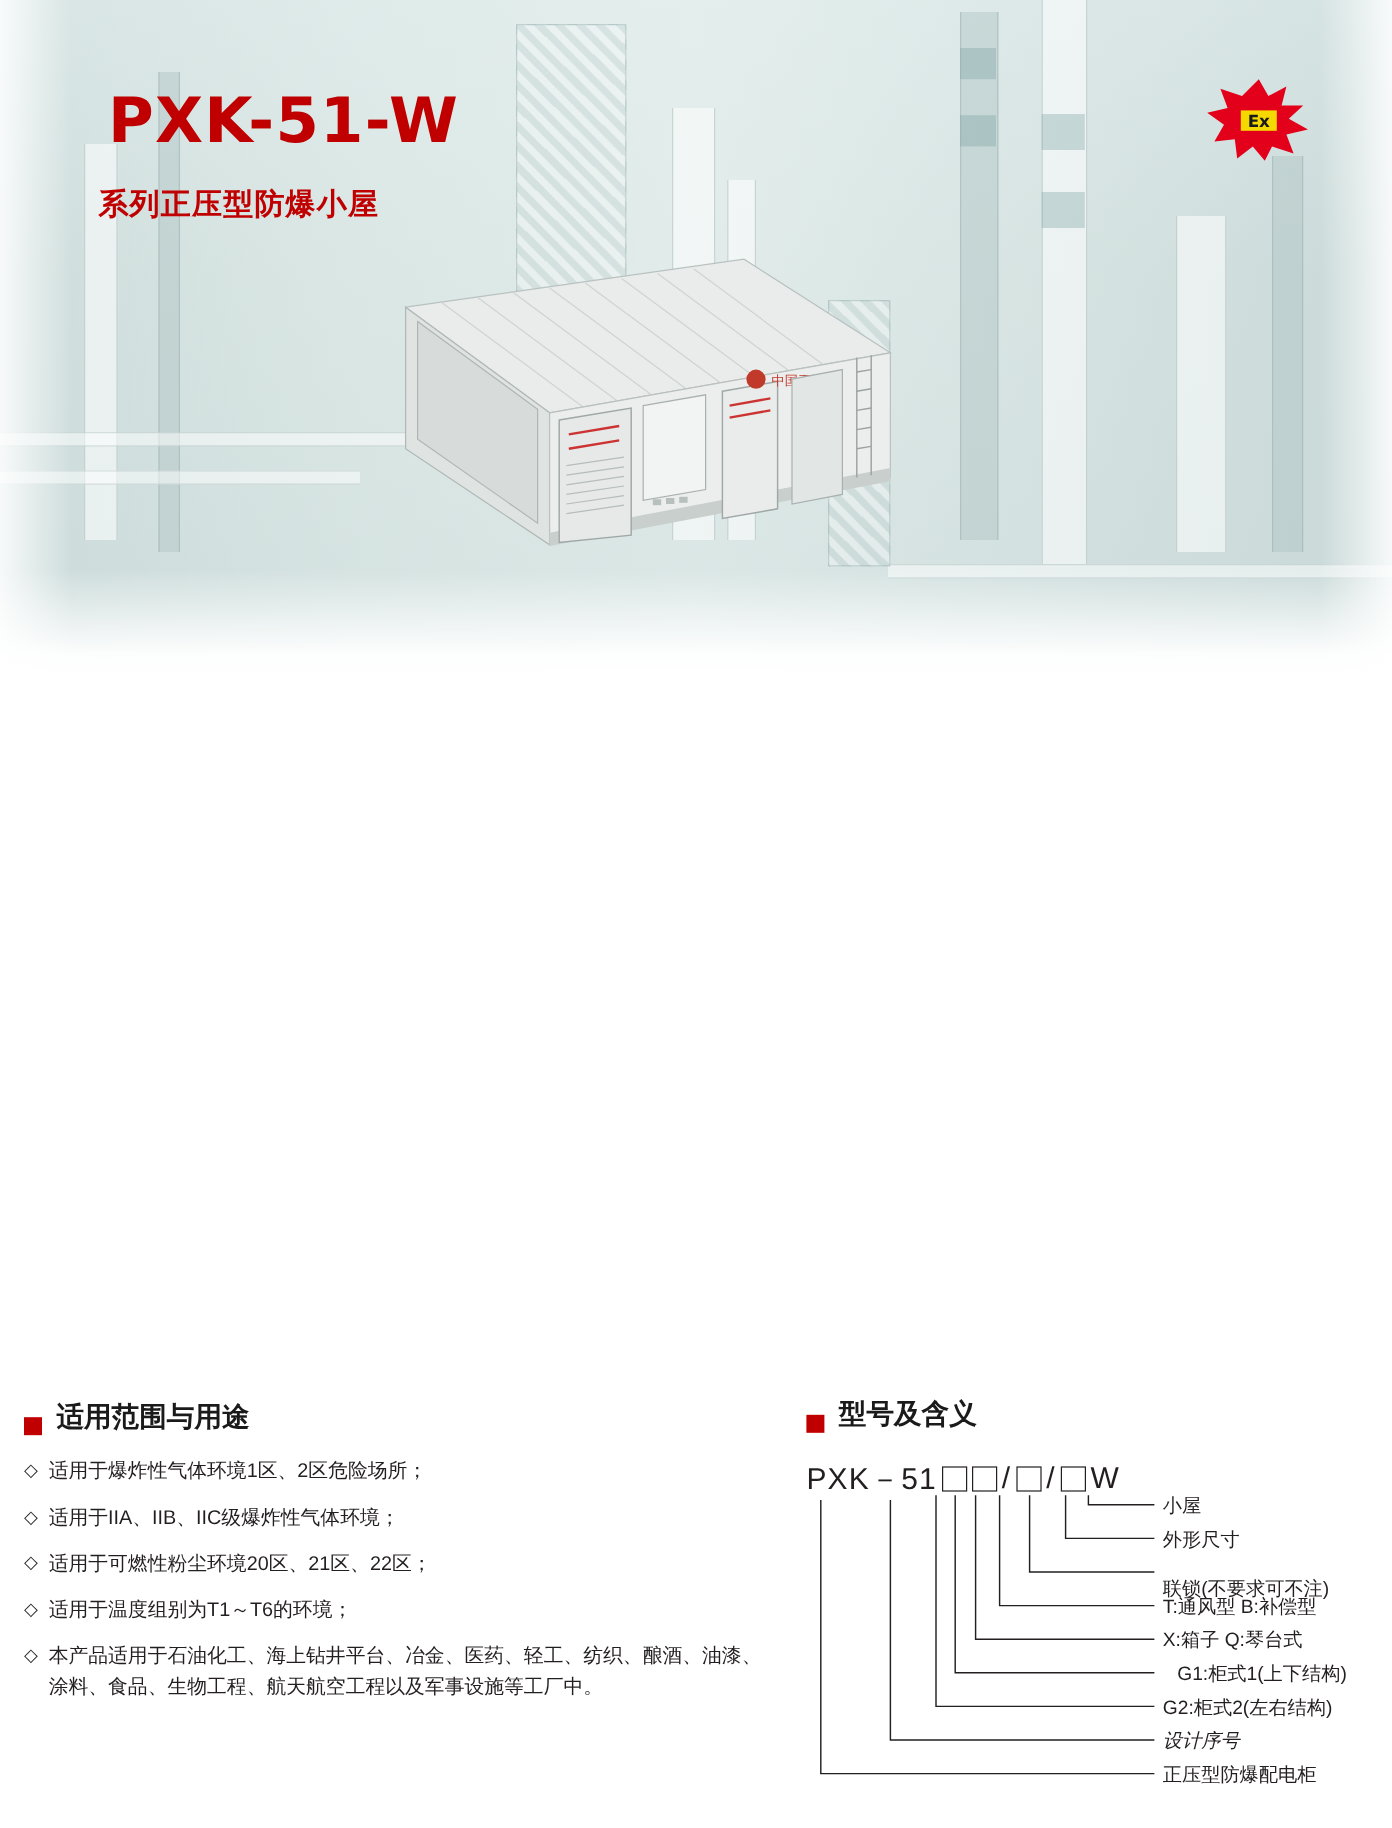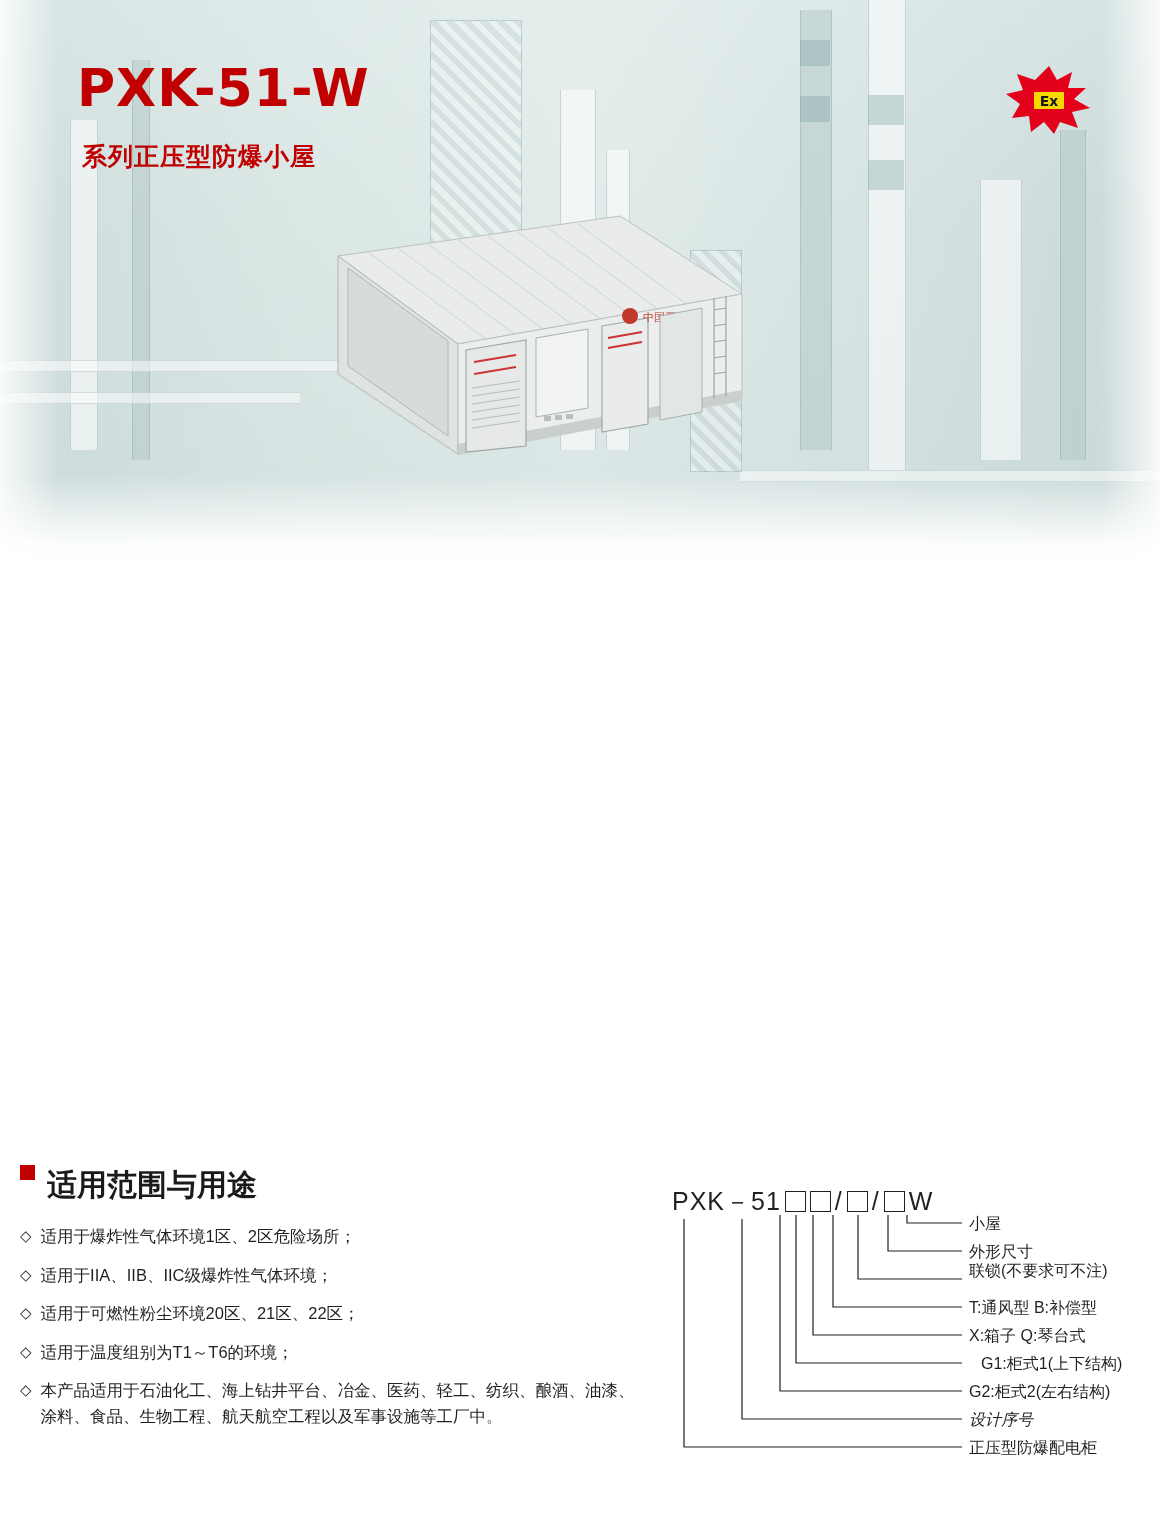--- a/index.html
+++ b/index.html
@@ -79,21 +79,21 @@
     left: 74px;
     top: 58px;
     z-index: 6;
   }
   .main-title {
     font-size: 52px;
     font-weight: bold;
     color: #c00000;
     letter-spacing: 1px;
     line-height: 1.05;
-    margin: 3px;
+    margin: 16px;
     font-family: "DejaVu Sans", sans-serif;
   }
   .sub-title {
     font-size: 25px;
     font-weight: bold;
     color: #c00000;
     margin: 24px 0 0 8px;
     letter-spacing: 1px;
   }
 
@@ -112,23 +112,23 @@
     left: 330px;
     top: 198px;
     width: 420px;
     height: 280px;
     z-index: 5;
   }
 
   
   .section-head {
     display: flex;
-    align-items: flex-start;
+    align-items: flex-end;
     gap: 12px;
-    font-size: 30px;
+    font-size: 23px;
     font-weight: bold;
     color: #1a1a1a;
   }
   .sq {
     width: 15px;
     height: 15px;
     background: #c00000;
     display: inline-block;
   }
 
@@ -339,20 +339,24 @@
         <span class="txt">适用于温度组别为T1～T6的环境；</span>
       </div>
       <div class="bullet">
         <span class="dia">◇</span>
         <span class="txt">本产品适用于石油化工、海上钻井平台、冶金、医药、轻工、纺织、酿酒、油漆、涂料、食品、生物工程、航天航空工程以及军事设施等工厂中。</span>
       </div>
     </div>
   </section>
 
   <section class="model">
+    <div class="section-head">
+      <span class="sq"></span>
+      <span>型号及含义</span>
+    </div>
 
     <div class="model-diagram">
       <div class="model-code">
         <span>PXK－51</span>
         <span class="box"></span>
         <span class="box"></span>
         <span>/</span>
         <span class="box"></span>
         <span>/</span>
         <span class="box"></span>
@@ -377,21 +381,21 @@
           <path d="M108,30 L108,206 L290,206"></path>
 
           <path d="M70,34 L70,234 L290,234"></path>
 
           <path d="M12,34 L12,262 L290,262"></path>
         </g>
       </svg>
 
       <div class="legend-item" style="left:297px; top:29px;">小屋</div>
       <div class="legend-item" style="left:297px; top:57px;">外形尺寸</div>
-      <div class="legend-item" style="left:297px; top:76px;">联锁(不要求可不注)</div>
+      <div class="legend-item" style="left:297px; top:98px;">联锁(不要求可不注)</div>
       <div class="legend-item" style="left:297px; top:113px;text-align:right;">T:通风型 B:补偿型</div>
       <div class="legend-item" style="left:297px; top:141px;">X:箱子 Q:琴台式</div>
       <div class="legend-item" style="left:297px; top:169px;margin-left:12px;">G1:柜式1(上下结构)</div>
       <div class="legend-item" style="left:297px; top:197px;">G2:柜式2(左右结构)</div>
       <div class="legend-item" style="left:297px; top:225px;font-style:italic;">设计序号</div>
       <div class="legend-item" style="left:297px; top:253px;">正压型防爆配电柜</div>
     </div>
   </section>
 
 </div>

